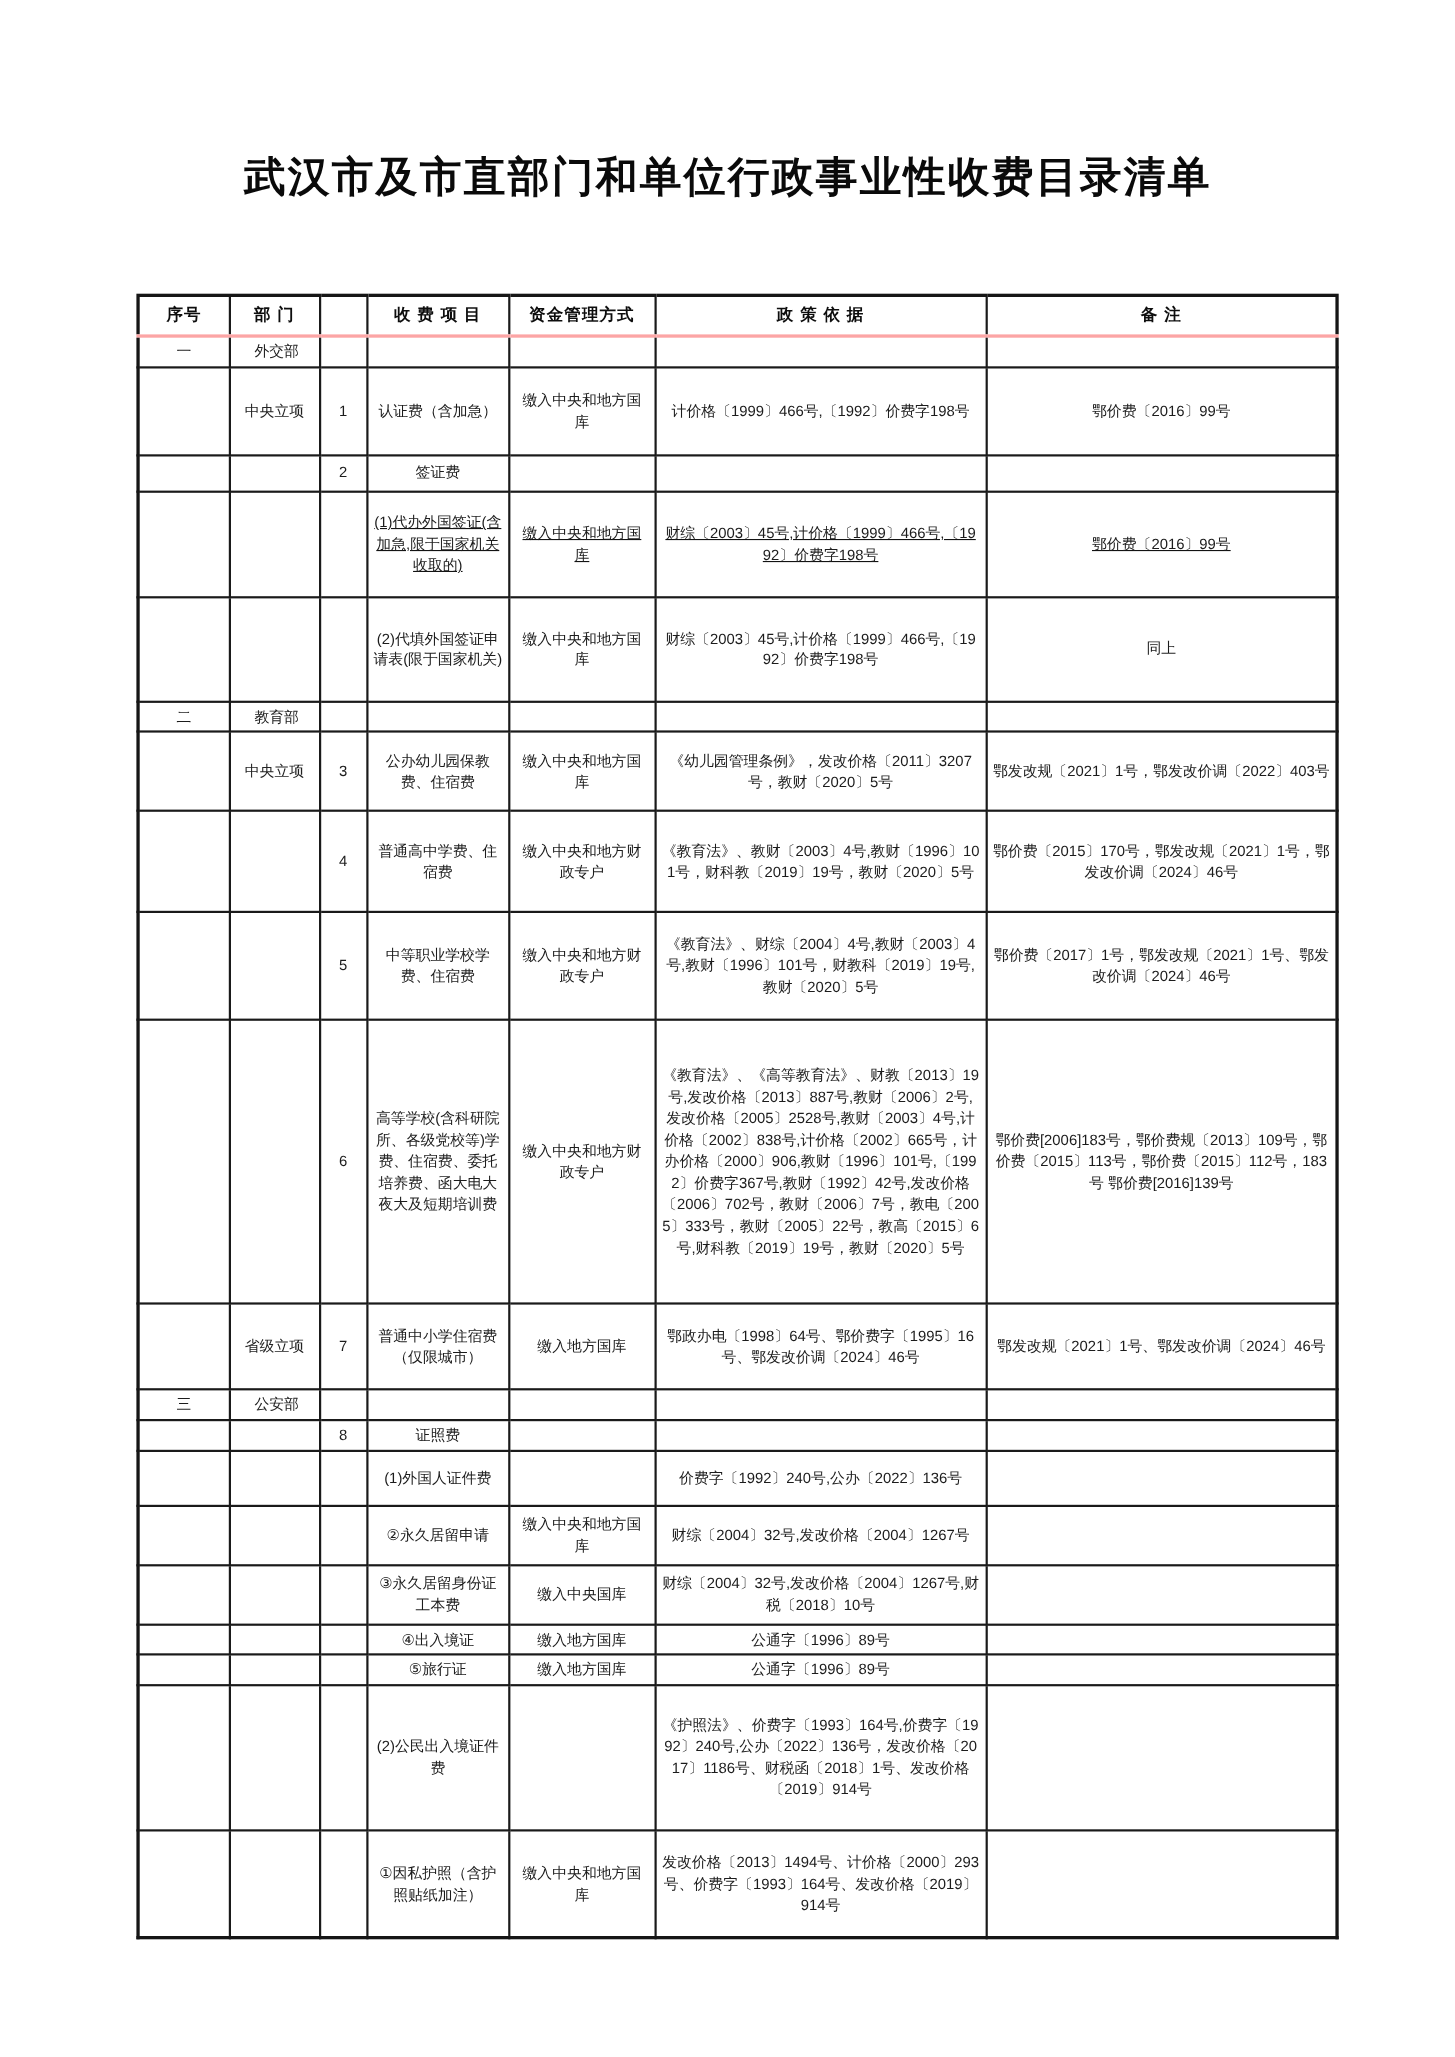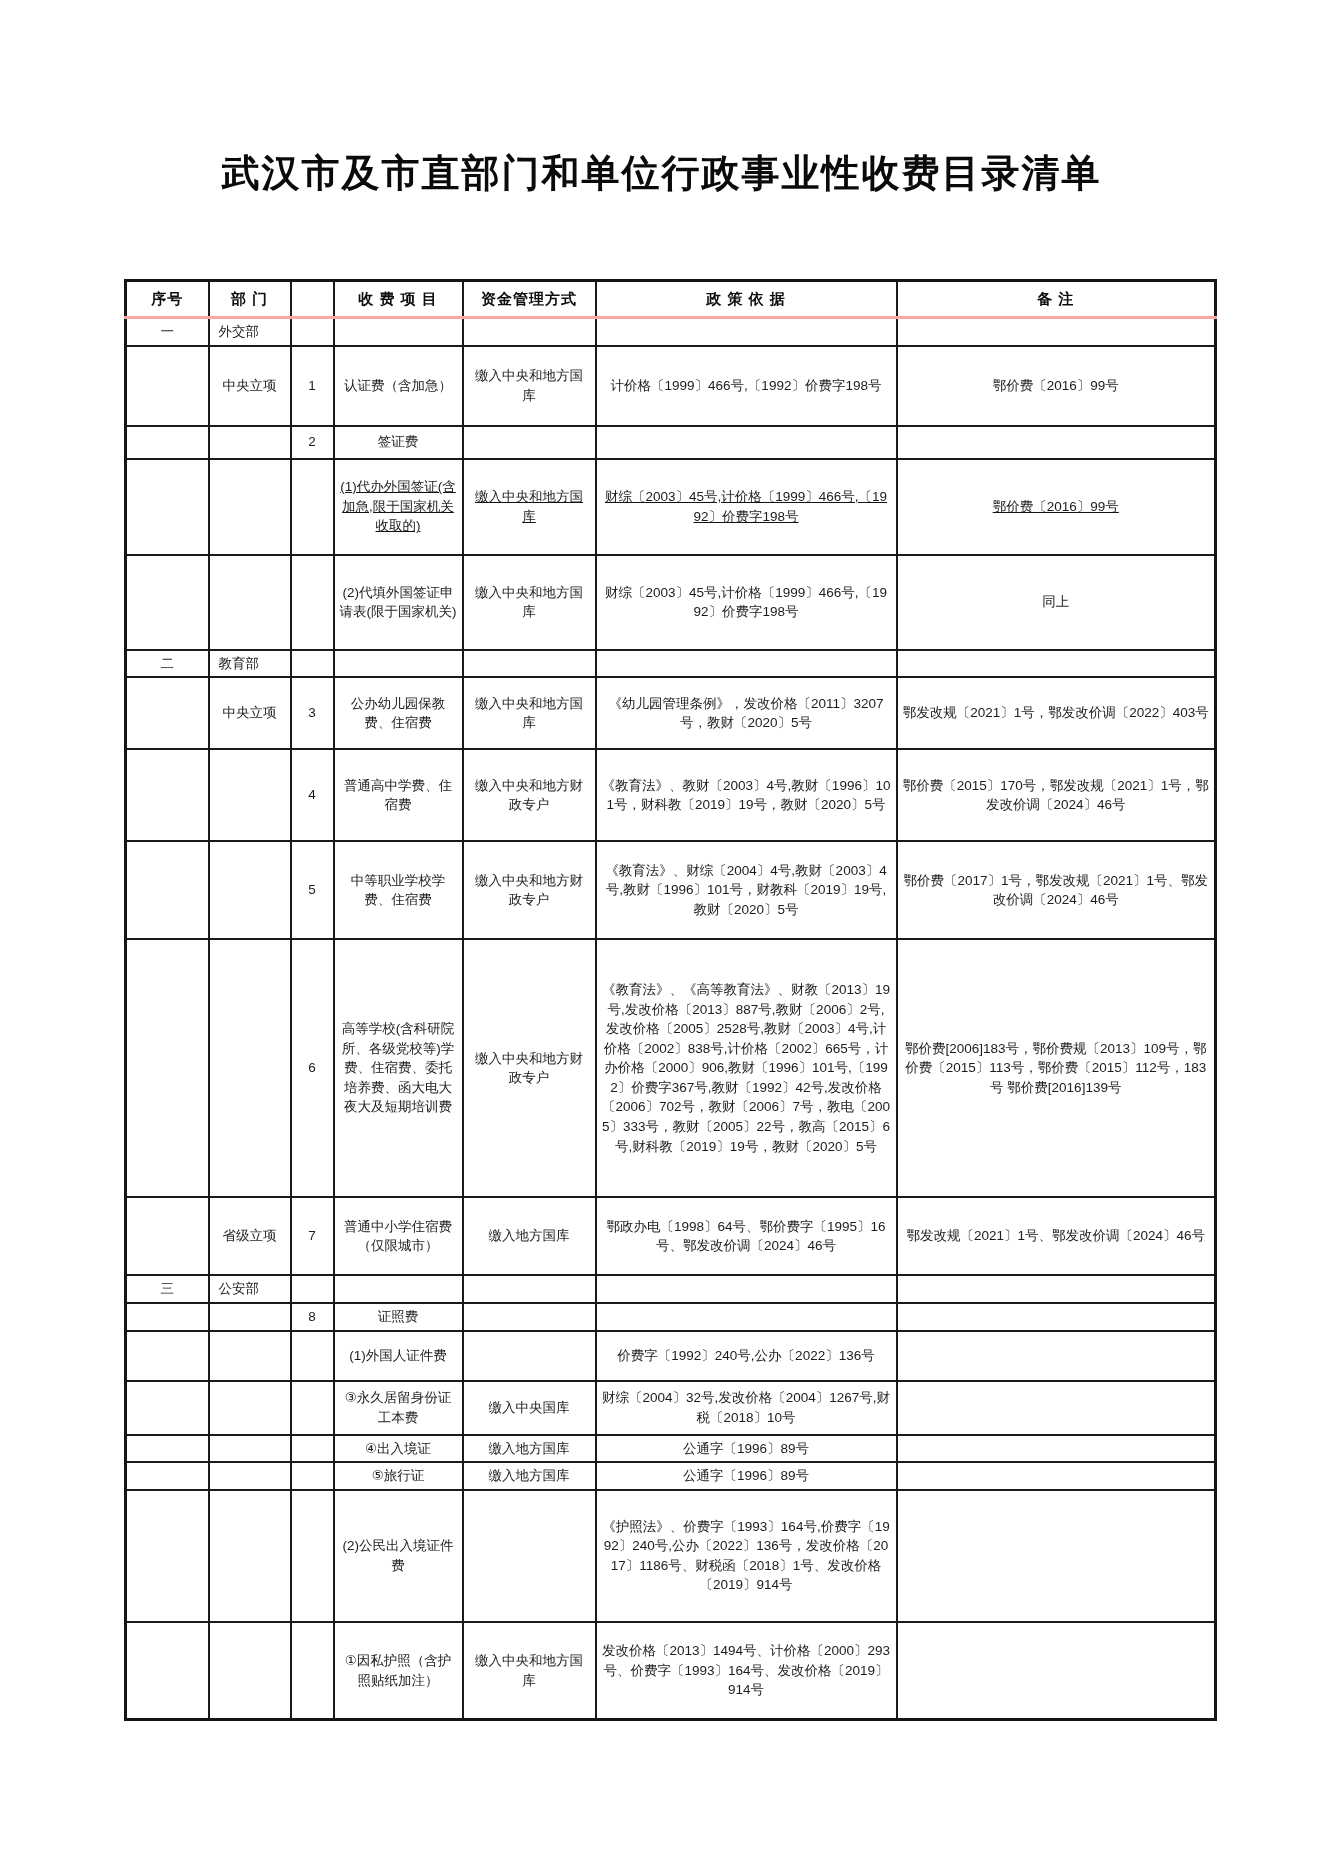--- a/index.html
+++ b/index.html
@@ -8,21 +8,21 @@
     background: #ffffff;
   }
   body {
     width: 1323px;
     height: 1870px;
     font-family: "Liberation Sans", "DejaVu Sans", sans-serif;
     color: #121212;
     position: relative;
   }
   .page-title {
-    margin: 12px;
+    margin: 0;
     padding-top: 136px;
     text-align: center;
     font-size: 38px;
     font-weight: 800;
     letter-spacing: 2px;
     color: #0a0a0a;
   }
   table.fee-table {
     border-collapse: collapse;
     table-layout: fixed;
@@ -53,21 +53,21 @@
     height: 28px;
     letter-spacing: 1px;
     border-top: 3px solid #161616;
     border-bottom: 3px solid #fca5a5;
     color: #0d0d0d;
   }
   tr.section-row td {
     font-weight: normal;
   }
   tr.section-row td:nth-child(2) {
-    text-align: left;
+    text-align: center;
     padding-left: 9px;
     margin-top: 24px;
   }
   tbody td:nth-child(2) {
     color: #222;
   }
 </style>
 </head>
 <body>
 
@@ -220,20 +220,29 @@
     <td></td>
     <td>(1)外国人证件费</td>
     <td></td>
     <td>价费字〔1992〕240号,公办〔2022〕136号</td>
     <td></td>
   </tr>
         <tr style="height: 54px;">
     <td></td>
     <td></td>
     <td></td>
+    <td>②永久居留申请</td>
+    <td>缴入中央和地方国库</td>
+    <td>财综〔2004〕32号,发改价格〔2004〕1267号</td>
+    <td></td>
+  </tr>
+        <tr style="height: 54px;">
+    <td></td>
+    <td></td>
+    <td></td>
     <td>③永久居留身份证工本费</td>
     <td>缴入中央国库</td>
     <td>财综〔2004〕32号,发改价格〔2004〕1267号,财税〔2018〕10号</td>
     <td></td>
   </tr>
         <tr style="height: 16px; margin-top: 40px;">
     <td></td>
     <td></td>
     <td></td>
     <td>④出入境证</td>

